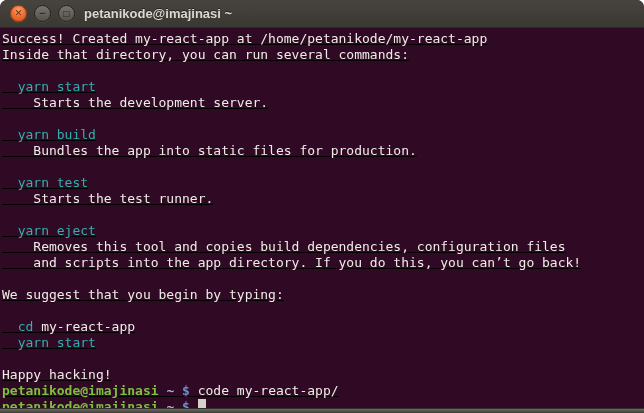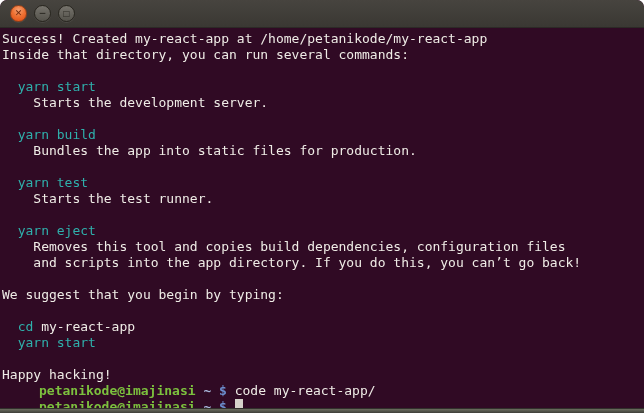--- a/index.html
+++ b/index.html
@@ -53,31 +53,32 @@
     color: var(--titlebar_text);
     font-size: 13px; font-weight: bold;
     text-shadow: 0 -1px 0 rgba(0,0,0,0.45);
     white-space: nowrap;
   }
   
   .terminal {
     position: absolute; top: 28px; left: 0; right: 0; bottom: 0;
     background: var(--terminal_bg);
     overflow: hidden;
+    text-decoration: underline;
   }
   .terminal pre {
     margin: 0;
     padding: 3px 0 0 2px;
     font-family: "DejaVu Sans Mono", monospace;
     font-size: 13px; line-height: 16px;
   }
   .term-line { height: 16px; white-space: pre; }
   .c-fg     { color: var(--foreground); }
   .c-cyan   { color: var(--cyan); margin-top: 43px; }
-  .c-green  { color: var(--prompt_green); font-weight: bold; margin-left: 37px; }
+  .c-green  { color: var(--prompt_green); font-weight: bold; }
   .c-tilde  { color: var(--tilde_blue);  font-weight: bold; }
   .c-dollar { color: var(--dollar_blue); font-weight: bold; }
   .c-cursor {
     display: inline-block;
     width: 8px; height: 15px;
     background: var(--cursor_color);
     vertical-align: text-bottom;
   }
   
   .bottom-edge {
@@ -97,20 +98,21 @@
       <button class="wbtn close">
         <span>✕</span>
       </button>
       <button class="wbtn min">
         <span>−</span>
       </button>
       <button class="wbtn max">
         <span>□</span>
       </button>
     </div>
+    <div class="title">petanikode@imajinasi ~</div>
   </div>
 
   <div class="terminal">
     <pre id="term-pre"><div class="term-line"><span class="c-fg">Success! Created my-react-app at /home/petanikode/my-react-app</span></div><div class="term-line"><span class="c-fg">Inside that directory, you can run several commands:</span></div><div class="term-line"></div><div class="term-line"><span class="c-fg">  </span><span class="c-cyan">yarn start</span></div><div class="term-line"><span class="c-fg">    Starts the development server.</span></div><div class="term-line"></div><div class="term-line"><span class="c-fg">  </span><span class="c-cyan">yarn build</span></div><div class="term-line"><span class="c-fg">    Bundles the app into static files for production.</span></div><div class="term-line"></div><div class="term-line"><span class="c-fg">  </span><span class="c-cyan">yarn test</span></div><div class="term-line"><span class="c-fg">    Starts the test runner.</span></div><div class="term-line"></div><div class="term-line"><span class="c-fg">  </span><span class="c-cyan">yarn eject</span></div><div class="term-line"><span class="c-fg">    Removes this tool and copies build dependencies, configuration files</span></div><div class="term-line"><span class="c-fg">    and scripts into the app directory. If you do this, you can’t go back!</span></div><div class="term-line"></div><div class="term-line"><span class="c-fg">We suggest that you begin by typing:</span></div><div class="term-line"></div><div class="term-line"><span class="c-fg">  </span><span class="c-cyan">cd</span><span class="c-fg"> my-react-app</span></div><div class="term-line"><span class="c-fg">  </span><span class="c-cyan">yarn start</span></div><div class="term-line"></div><div class="term-line"><span class="c-fg">Happy hacking!</span></div><div class="term-line"><span class="c-green">petanikode@imajinasi</span><span class="c-fg"> </span><span class="c-tilde">~</span><span class="c-fg"> </span><span class="c-dollar">$</span><span class="c-fg"> code my-react-app/</span></div><div class="term-line"><span class="c-green">petanikode@imajinasi</span><span class="c-fg"> </span><span class="c-tilde">~</span><span class="c-fg"> </span><span class="c-dollar">$</span><span class="c-fg"> </span><span class="c-cursor"></span></div></pre>
   </div>
 
   <div class="bottom-edge"></div>
 </div>
 
 </body></html>

